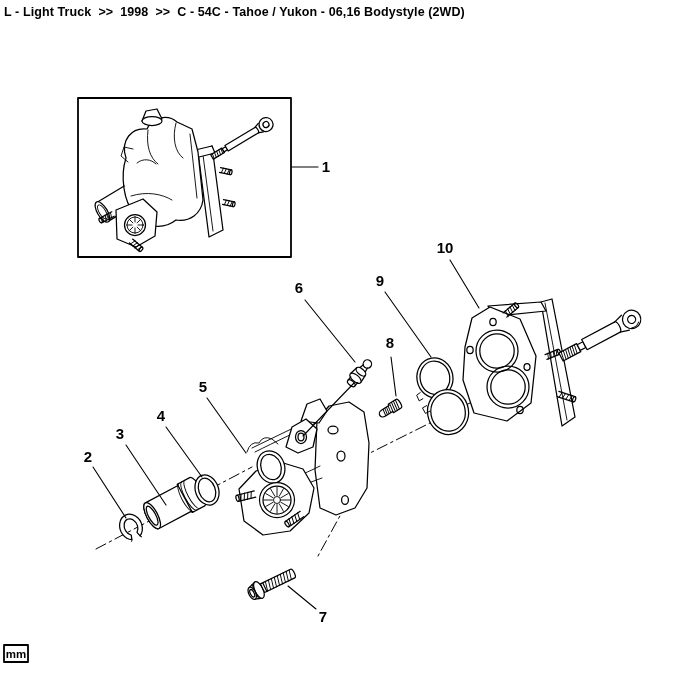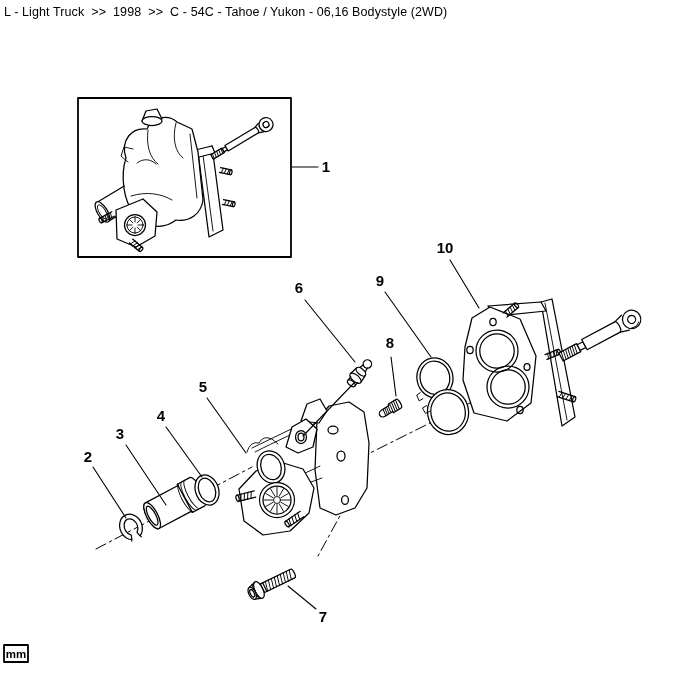--- a/index.html
+++ b/index.html
@@ -1,19 +1,19 @@
 <!DOCTYPE html>
 <html><head>
 <meta charset="utf-8">
 <style>
   html,body{margin:0;padding:0;background:#fff;}
   body{width:700px;height:700px;position:relative;font-family:"Liberation Sans",sans-serif;}
   .breadcrumb{
     position:absolute;top:5px;left:4px;
-    font-size:12.5px;font-weight:normal;color:#000;white-space:nowrap;letter-spacing:.1px;
+    font-size:12.5px;font-weight:bold;color:#000;white-space:nowrap;letter-spacing:.1px;
   }
   .breadcrumb .sep{margin:0 7px;}
   #diagram{position:absolute;top:0;left:0;}
   
   #diagram{stroke:#000;fill:none;stroke-width:1.25;stroke-linejoin:round;stroke-linecap:round;}
   #diagram .f{fill:#fff;}
   #diagram .th{stroke-width:.9;}
   #diagram .ax{stroke-dasharray:11 4 2.5 4;stroke-width:1;}
   #diagram .ld{stroke-width:1.1;}
   #diagram .bx{stroke-width:1.8;}

